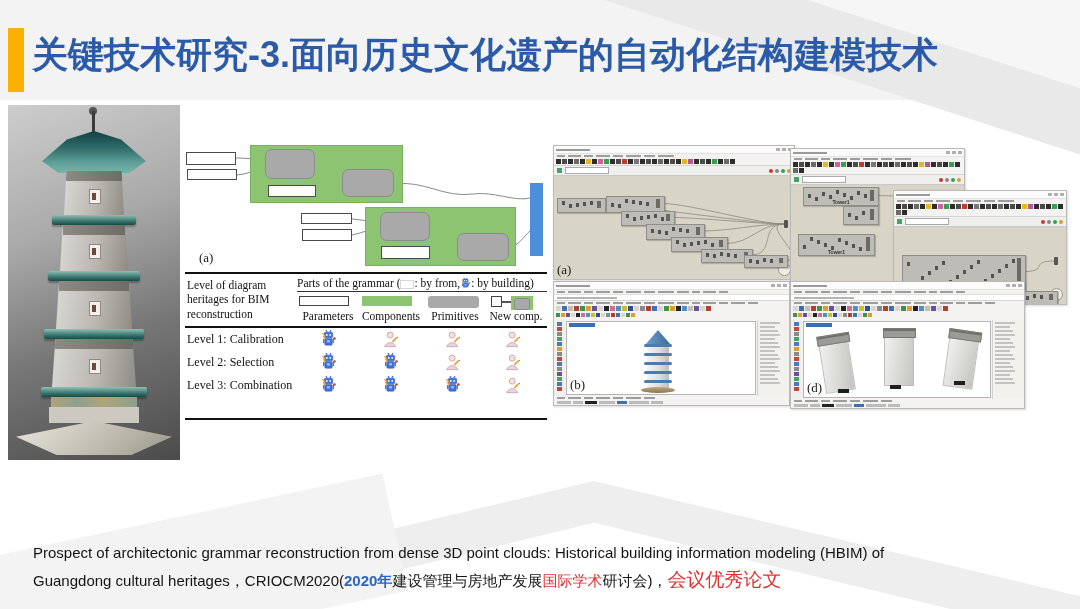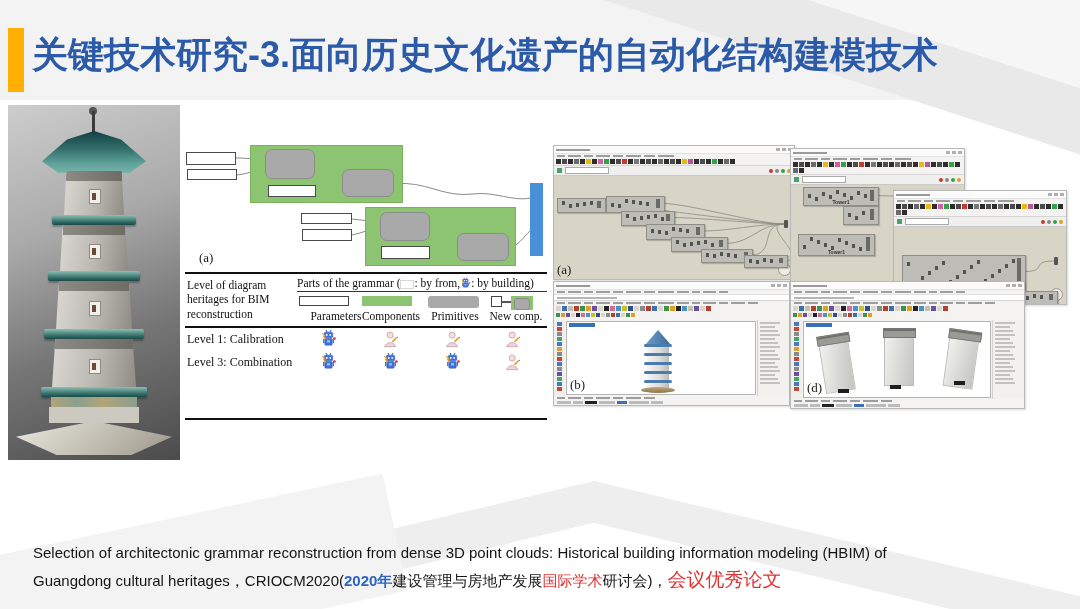--- a/index.html
+++ b/index.html
@@ -272,34 +272,49 @@
       <span class="sw sw-param"></span>
       <span class="sw sw-comp"></span>
       <span class="sw sw-prim"></span>
       <span class="sw sw-nc-box"></span>
       <span class="sw sw-nc-wire"></span>
       <span class="sw sw-nc-green">
           <span class="sw-nc-node"></span>
         </span>
     </div>
     <div class="gt-collabels">
-      <span class="gt-col" style="left:8px">Parameters</span>
+      <span class="gt-col" style="left:0px">Parameters</span>
       <span class="gt-col" style="left:63px">Components</span>
       <span class="gt-col" style="left:127px">Primitives</span>
       <span class="gt-col" style="left:188px">New comp.</span>
     </div>
     <div class="gt-rule"></div>
     <div class="gt-rows" id="gt-rows">
         <div class="gt-row">
           <span class="gt-rowlabel"><b>Level 1</b>: Calibration</span>
           <span class="gt-icell" style="left: 112px;"><svg width="17" height="19">
               <use href="#icon-robot"></use>
             </svg></span>
           <span class="gt-icell" style="left: 174px;"><svg width="17" height="19">
               <use href="#icon-person"></use>
+            </svg></span>
+          <span class="gt-icell" style="left: 236px;"><svg width="17" height="19">
+              <use href="#icon-person"></use>
+            </svg></span>
+          <span class="gt-icell" style="left: 296px;"><svg width="17" height="19">
+              <use href="#icon-person"></use>
+            </svg></span>
+        </div>
+        <div class="gt-row">
+          <span class="gt-rowlabel"><b>Level 2</b>: Selection</span>
+          <span class="gt-icell" style="left: 112px;"><svg width="17" height="19">
+              <use href="#icon-robot"></use>
+            </svg></span>
+          <span class="gt-icell" style="left: 174px;"><svg width="17" height="19">
+              <use href="#icon-robot"></use>
             </svg></span>
           <span class="gt-icell" style="left: 236px;"><svg width="17" height="19">
               <use href="#icon-person"></use>
             </svg></span>
           <span class="gt-icell" style="left: 296px;"><svg width="17" height="19">
               <use href="#icon-person"></use>
             </svg></span>
         </div>
         <div class="gt-row">
           <span class="gt-rowlabel"><b>Level 3</b>: Combination</span>
@@ -978,19 +993,19 @@
             <i style="background: rgb(63, 111, 174); width: 10px;"></i>
             <i style="background: rgb(187, 187, 187); width: 20px;"></i>
             <i style="background: rgb(187, 187, 187); width: 12px;"></i>
           </div>
         </div>
       </div>
 
   </div>
 
   <div class="citation">
-    <div>Selection of architectonic grammar reconstruction from dense 3D point clouds: Historical building information modeling (HBIM) of</div>
+    <div>Prospect of architectonic grammar reconstruction from dense 3D point clouds: Historical building information modeling (HBIM) of</div>
     <div>
       <span>Guangdong cultural heritages，CRIOCM2020(</span><span class="cit-blue">2020年</span><span>建设管理与房地产发展</span><span class="cit-red">国际学术</span><span>研讨会)，</span><span class="cit-red-big">会议优秀论文</span>
     </div>
   </div>
 
 </div>
 
 </body></html>

